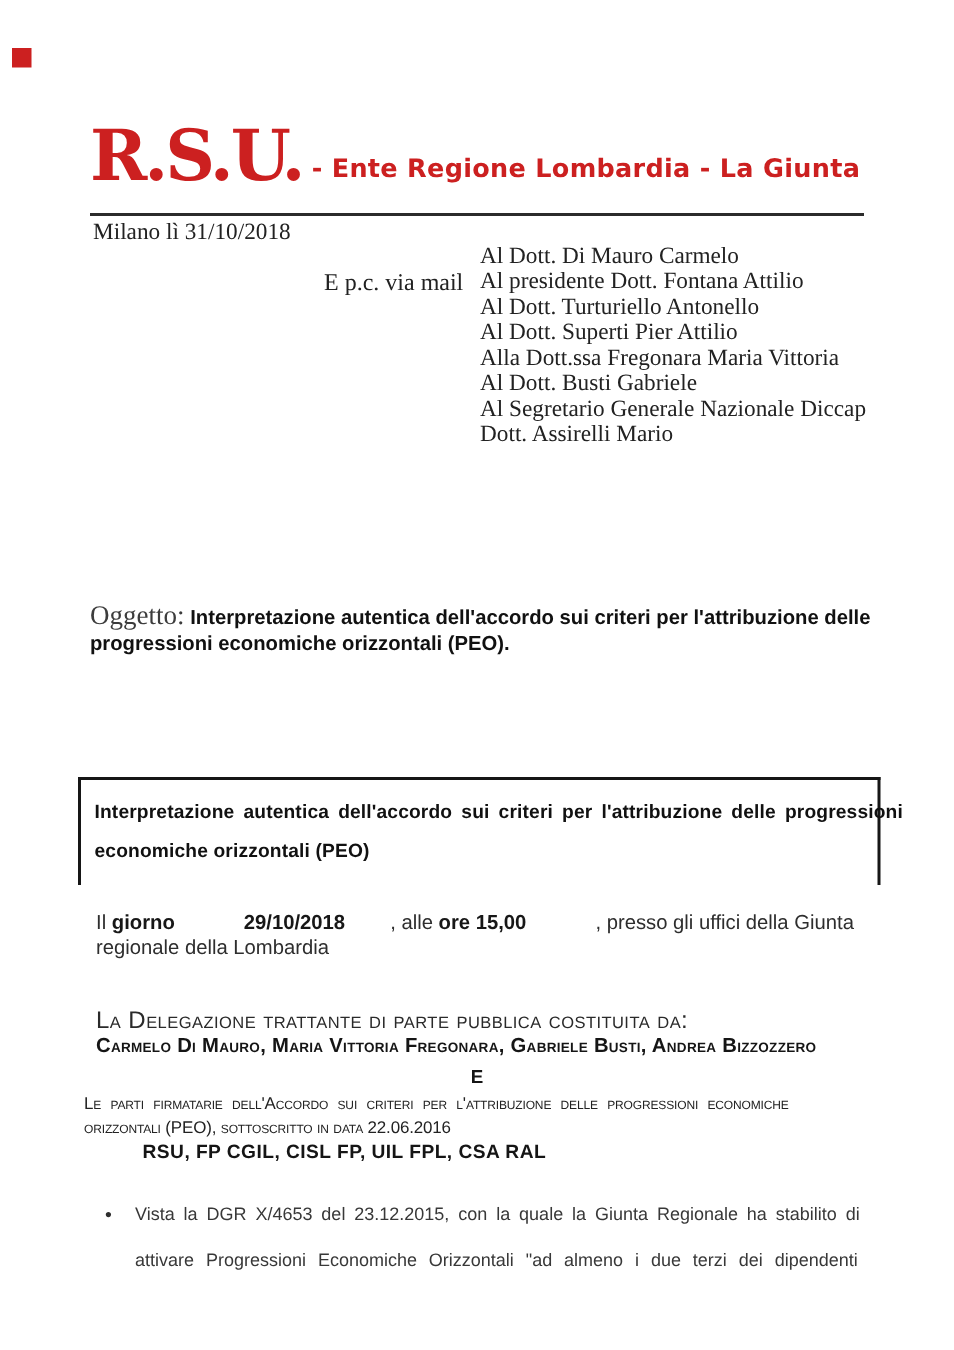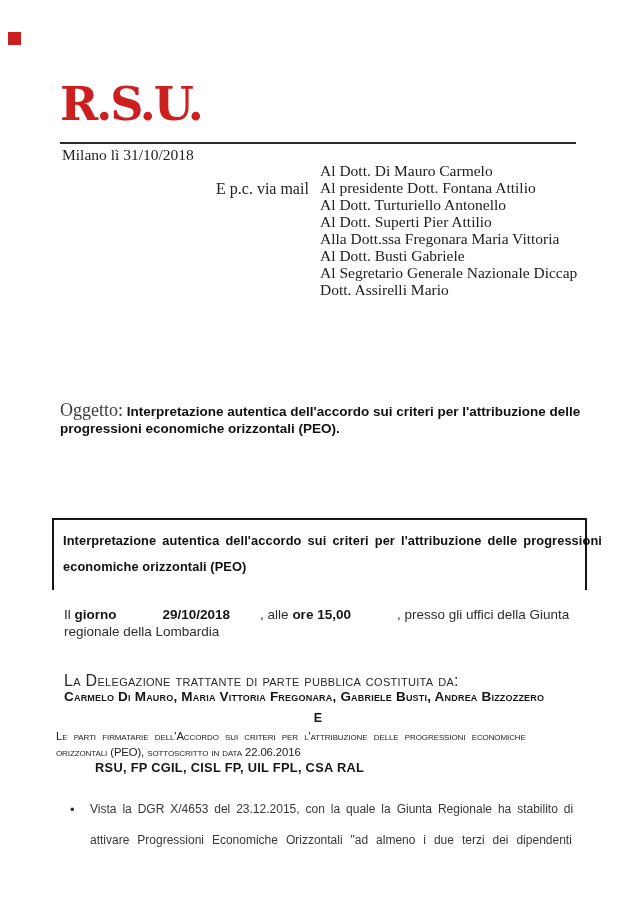--- a/index.html
+++ b/index.html
@@ -71,20 +71,21 @@
 </style>
 </head>
 <body>
 
 <div id="canvas">
 
   <div class="abs corner-square"></div>
 
   <div class="abs logo-row">
     <span class="logo-acronym">R.S.U.</span>
+    <span class="logo-tagline">- Ente Regione Lombardia - La Giunta</span>
   </div>
 
   <div class="abs rule"></div>
 
   <div class="abs dateline">Milano lì 31/10/2018</div>
 
   <div class="abs cc-note">E p.c. via mail</div>
 
   <div class="abs recipients">
     <div>Al Dott. Di Mauro Carmelo</div>

